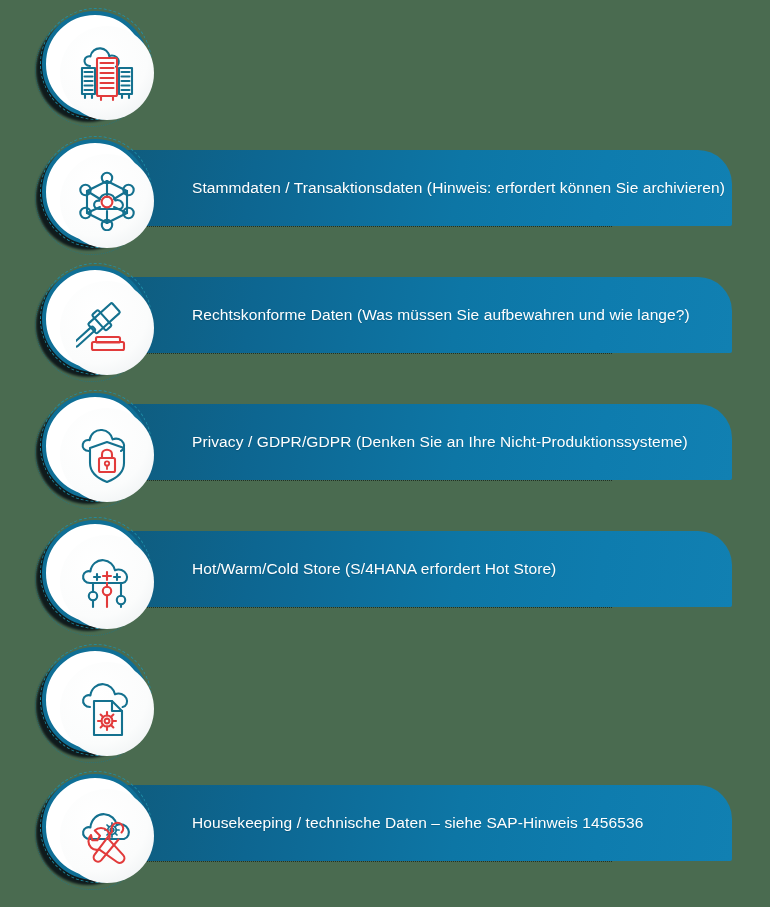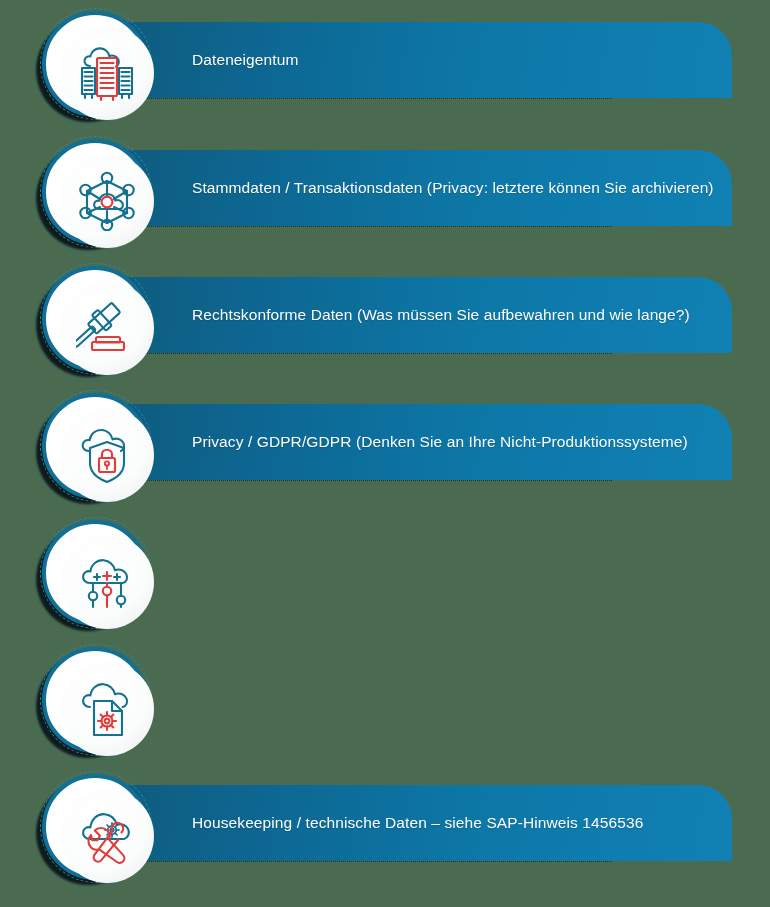--- a/index.html
+++ b/index.html
@@ -144,23 +144,20 @@
   .ico-blue  { stroke: #14718f; fill: none; stroke-width: 2.1; stroke-linecap: round; stroke-linejoin: round; }
   .ico-red   { stroke: #e23b3b; fill: none; stroke-width: 2.1; stroke-linecap: round; stroke-linejoin: round; }
   .ico-red-thin { stroke: #e23b3b; fill: none; stroke-width: 1.8; stroke-linecap: round; stroke-linejoin: round; }
 </style>
 </head>
 <body>
 
 <div class="infographic">
 
   <div class="row" style="top:0px;">
-    <div class="bar">
-      <span class="bar-label">Dateneigentum</span>
-    </div>
     <div class="badge">
       <div class="badge-shadow"></div>
       <div class="badge-dots"></div>
       <div class="badge-dots2"></div>
       <div class="badge-ring">
         <div class="badge-inner">
           <svg width="62" height="58" viewBox="0 0 62 58">
             <path class="ico-blue" d="M14 22 C10 22 8 19 8.6 16 C9.2 13.2 12 11.8 14.4 12.4 C15.2 7.4 19.6 4 24.6 4.4 C29 4.8 32.4 8 33.2 12 C36.6 10.6 40.6 12 42.2 15.2 C43.6 18 42.6 21.4 40 22.6"></path>
             <rect class="ico-blue" x="6" y="24" width="13" height="26"></rect>
             <line class="ico-blue" x1="8.5" y1="28" x2="16.5" y2="28"></line>
@@ -188,21 +185,21 @@
             <line class="ico-red" x1="25" y1="52" x2="25" y2="56"></line>
             <line class="ico-red" x1="37" y1="52" x2="37" y2="56"></line>
           </svg>
         </div>
       </div>
     </div>
   </div>
 
   <div class="row" style="top:128px;">
     <div class="bar">
-      <span class="bar-label">Stammdaten / Transaktionsdaten (Privacy: letztere können Sie archivieren)</span>
+      <span class="bar-label">Stammdaten / Transaktionsdaten (Hinweis: erfordert können Sie archivieren)</span>
     </div>
     <div class="badge">
       <div class="badge-shadow"></div>
       <div class="badge-dots"></div>
       <div class="badge-dots2"></div>
       <div class="badge-ring">
         <div class="badge-inner">
           <svg width="62" height="60" viewBox="0 0 62 60">
             <line class="ico-blue" x1="31" y1="10" x2="11" y2="20"></line>
             <line class="ico-blue" x1="31" y1="10" x2="51" y2="20"></line>
@@ -271,20 +268,23 @@
             <path class="ico-red" d="M26 33 L26 29.5 C26 26.8 28.2 24.8 31 24.8 C33.8 24.8 36 26.8 36 29.5 L36 33"></path>
             <circle class="ico-red-thin" cx="31" cy="38.5" r="2.2"></circle>
             <line class="ico-red-thin" x1="31" y1="40.5" x2="31" y2="44"></line>
           </svg>
         </div>
       </div>
     </div>
   </div>
 
   <div class="row" style="top:509px;">
+    <div class="bar">
+      <span class="bar-label">Hot/Warm/Cold Store (S/4HANA erfordert Hot Store)</span>
+    </div>
     <div class="badge">
       <div class="badge-shadow"></div>
       <div class="badge-dots"></div>
       <div class="badge-dots2"></div>
       <div class="badge-ring">
         <div class="badge-inner">
           <svg width="62" height="60" viewBox="0 0 62 60">
             <path class="ico-blue" d="M14 31 C9.4 31 6.4 27.6 7.2 23.6 C7.9 20.2 11.4 18.4 14.4 19.4 C15.2 12.4 21 7.6 27.6 8.2 C33.4 8.7 38 12.9 39 18.3 C43.3 16.3 48.4 18.2 50.4 22.4 C52.2 26.2 50.4 30.4 46.6 31 Z"></path>
             <line class="ico-blue" x1="18" y1="25" x2="24" y2="25"></line>
             <line class="ico-blue" x1="21" y1="22" x2="21" y2="28"></line>

